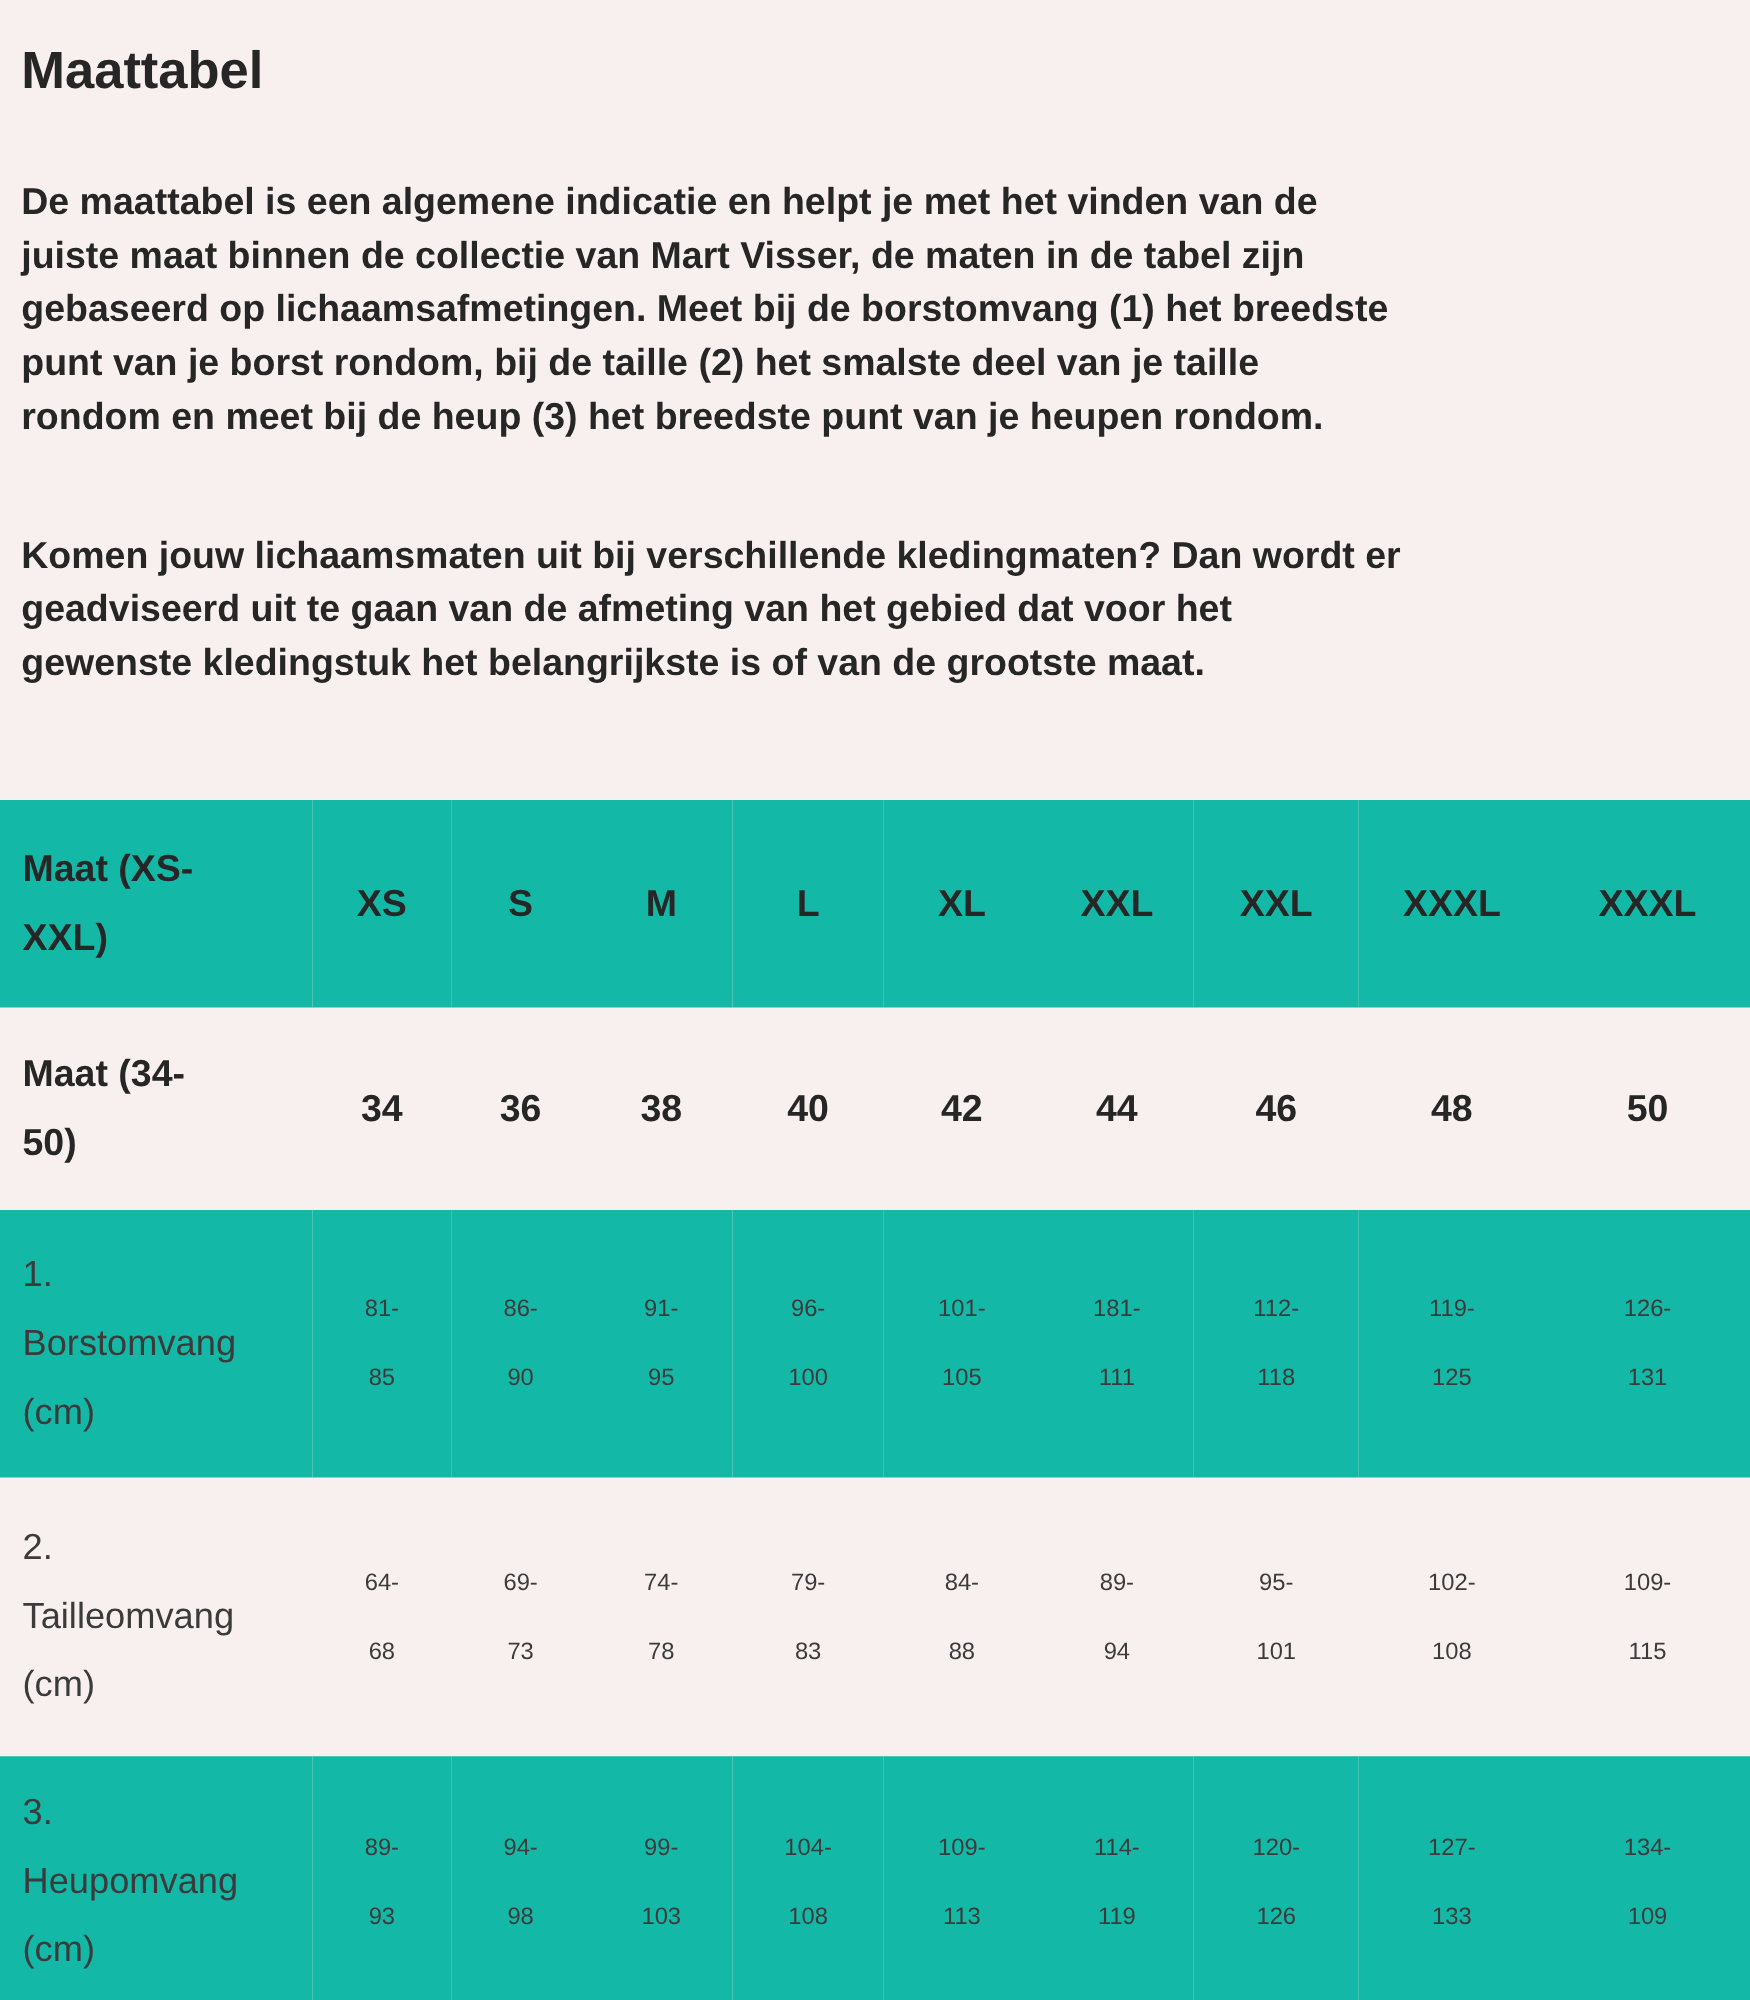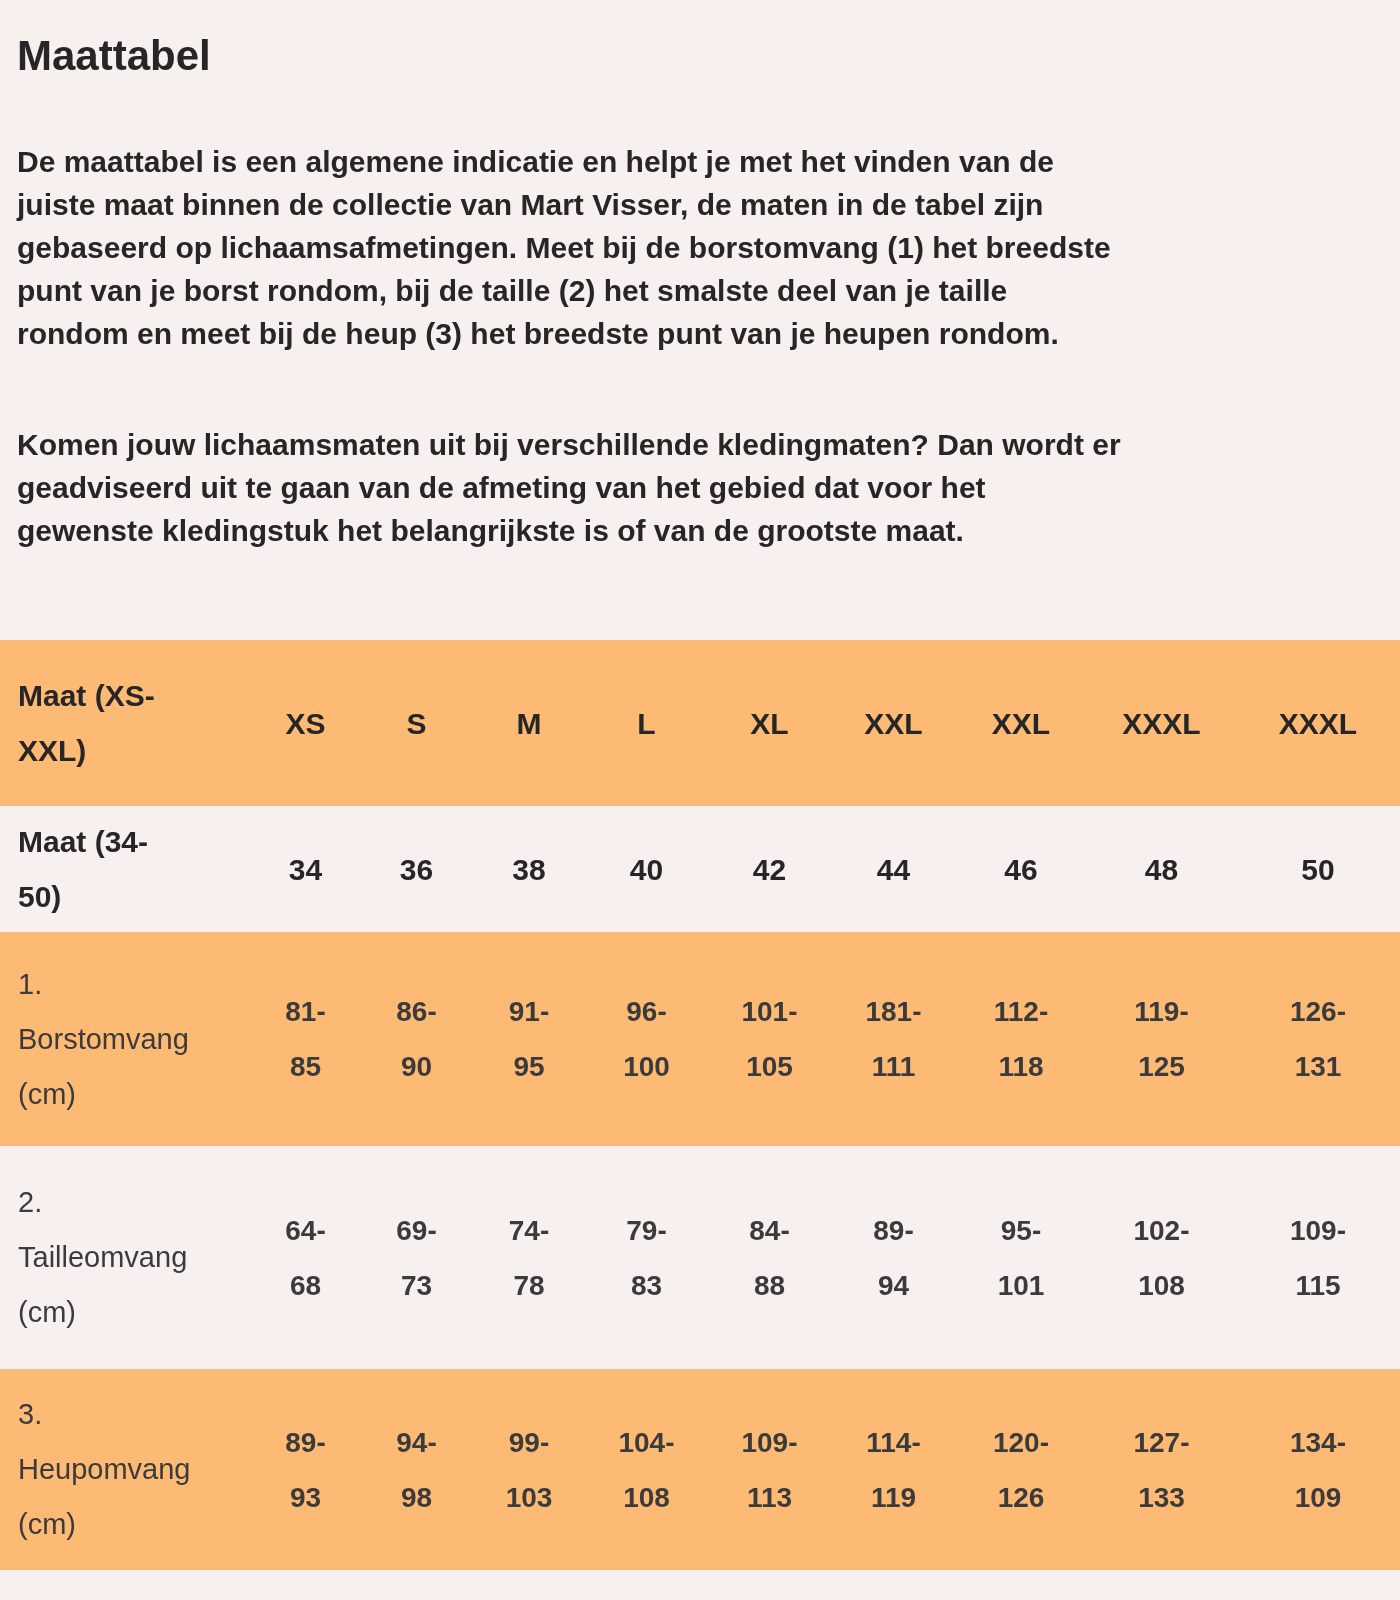--- a/index.html
+++ b/index.html
@@ -27,43 +27,43 @@
   }
   .para-intro  { margin-top: 60px; }
   .para-advice { margin-top: 68px; }
 
   table.size-table {
     margin-top: 88px;
     width: 1400px;
     border-collapse: collapse;
     table-layout: fixed;
   }
-  tr.row-light { background: #fdba74; }
+  tr.row-light { background: #14b8a6; }
   tr.row-dark  { background: transparent; }
   tr.size-row:nth-child(1) { height: 166px; }
-  tr.size-row:nth-child(2) { height: 126px; }
+  tr.size-row:nth-child(2) { height: 162px; }
   tr.size-row:nth-child(3) { height: 214px; }
   tr.size-row:nth-child(4) { height: 223px; }
   tr.size-row:nth-child(5) { height: 201px; }
 
   th.row-label {
     text-align: left;
     vertical-align: middle;
     padding-left: 18px;
     font-size: 29px;
     line-height: 55px;
     font-weight: 400;
     white-space: pre-line;
   }
   td.size-value {
     text-align: center;
     vertical-align: middle;
-    font-size: 28px;
+    font-size: 19px;
     line-height: 55px;
-    font-weight: 700;
+    font-weight: 400;
     white-space: pre-line;
   }
   tr.header-row th.row-label,
   tr.header-row td.size-value {
     font-weight: 700;
     font-size: 30px;
     color: #262626;
   }
   tr.range-row { color: #3b3b3b; }
 </style>

